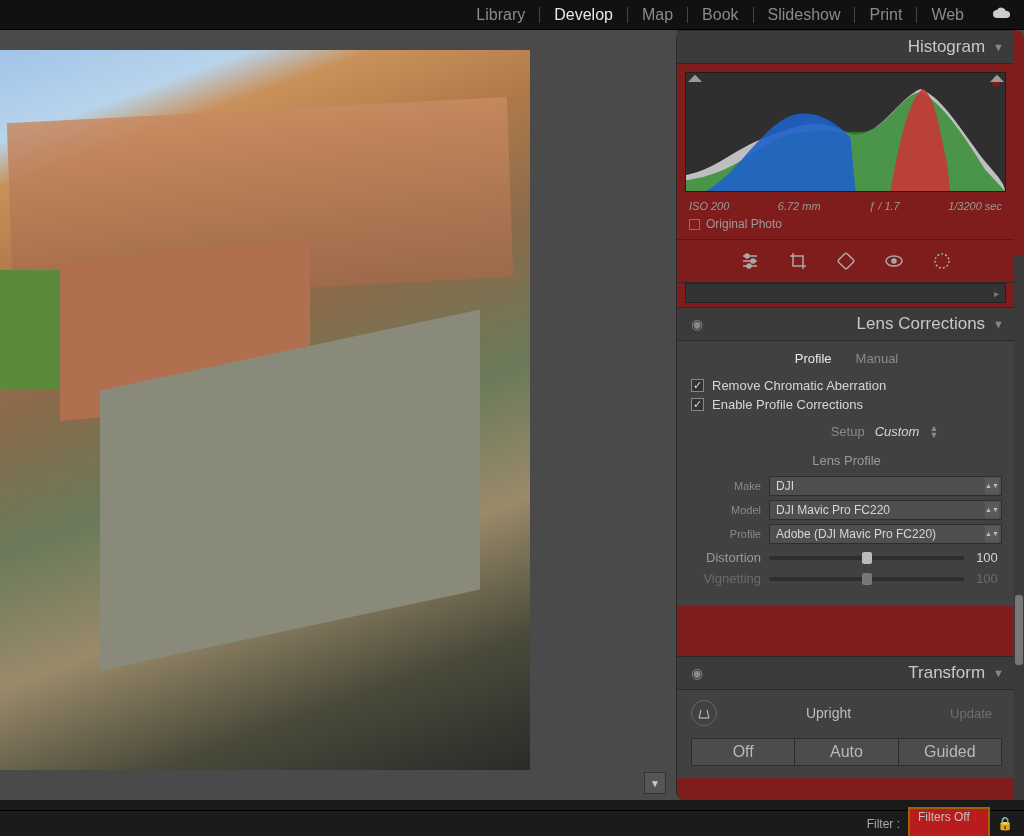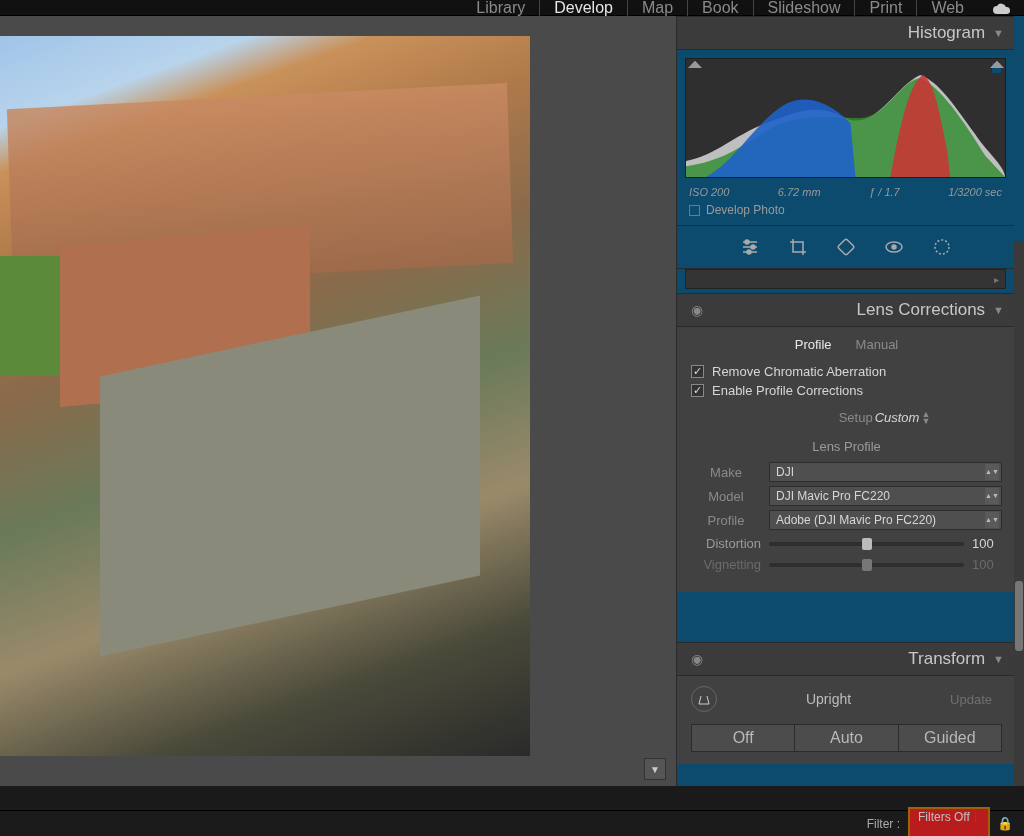--- a/index.html
+++ b/index.html
@@ -1,37 +1,37 @@
 <!DOCTYPE html>
 <html><head>
 <meta charset="utf-8">
 <style>
   * { box-sizing: border-box; margin: 0; padding: 0; font-family: "Segoe UI", Arial, sans-serif; }
   body { width: 1024px; height: 836px; background: #1a1a1a; color: #cdcdcd; overflow: hidden; position: relative; }
 
   
-  .topbar { height: 16px; background: #111; display: flex; justify-content: flex-end; padding: 0 12px; border-bottom: 1px solid #000; }
+  .topbar { height: 30px; background: #111; display: flex; align-items: center; justify-content: flex-end; padding: 0 12px; border-bottom: 1px solid #000; }
   .modules { display: flex; align-items: center; gap: 0; font-size: 16px; color: #8a8a8a; }
   .modules span { padding: 0 14px; border-left: 1px solid #444; cursor: pointer; line-height: 16px; }
   .modules span:first-child { border-left: none; }
   .modules span.active { color: #e6e6e6; }
   .cloud-icon { margin-left: 14px; color: #bbb; font-size: 18px; }
 
   
   .main { display: flex; height: 770px; background: #4a4a4a; }
   .canvas-area { flex: 1; position: relative; background: #4a4a4a; }
   .photo { position: absolute; top: 20px; left: 0; width: 530px; height: 720px; background: linear-gradient(160deg,#a0c4e8 0%, #b8d4ec 10%, #c9915a 15%, #b07a4a 25%, #8a6a4a 40%, #6a7a5a 55%, #9a8a6a 70%, #4a4a3a 85%, #2a2a2a 100%); overflow:hidden; }
   .photo .roof1 { position:absolute; top:300px; left:100px; width:380px; height:280px; background:#8a8a7a; transform:skewY(-12deg); }
   .photo .roof2 { position:absolute; top:200px; left:60px; width:250px; height:160px; background:#b07050; transform:skewY(-5deg);}
   .photo .roof3 { position:absolute; top:60px; left:10px; width:500px; height:180px; background:linear-gradient(#c88a62,#a06a4a); transform:skewY(-3deg) skewX(2deg); opacity:0.85;}
   .photo .grass { position:absolute; top:220px; left:0; width:100px; height:120px; background:#5a8a3a;}
   .canvas-chevron { position:absolute; bottom:6px; right:10px; width:22px; height:22px; background:#555; border:1px solid #333; display:flex; align-items:center; justify-content:center; font-size:10px; color:#ccc; }
 
   
-  .right { width: 348px; background: #0c4a6e; display: flex; flex-direction: column; border-left:1px solid #2a2a2a; position:relative;}
+  .right { width: 348px; background: #7f1d1d; display: flex; flex-direction: column; border-left:1px solid #2a2a2a; position:relative;border-radius:9px;}
   .right-outer-scroll { position:absolute; right:0; top:225px; bottom:0; width:10px; background:#3a3a3a;}
   .right-outer-scroll .thumb { position:absolute; top:340px; width:8px; left:1px; height:70px; background:#777; border-radius:3px;}
   .right-inner { flex:1; overflow:hidden; padding-right:10px;}
 
   .panel-header { display:flex; align-items:center; justify-content:flex-end; padding:6px 10px; font-size:17px; color:#c7c7c7; background:#3b3b3b; border-top:1px solid #2a2a2a; border-bottom:1px solid #2a2a2a;}
   .panel-header .eye { margin-right:auto; color:#888; font-size:14px; padding-left:4px;}
   .panel-header .tri { margin-left:8px; font-size:11px; color:#888;}
 
   
   .histo-box { margin:8px 8px 4px 8px; background:#2f2f2f; border:1px solid #1e1e1e; height:120px; position:relative; }
@@ -51,36 +51,36 @@
   .toolstrip svg { width:20px; height:20px; stroke:#aaa; fill:none; stroke-width:1.5;}
   .subpanel-collapsed { height:20px; background:#333; border:1px solid #222; margin:0 8px 4px 8px; display:flex; align-items:center; justify-content:flex-end; padding:0 6px; font-size:10px; color:#777;}
 
   
   .panel-body { background:#414141; margin:0 0 6px 0; padding:8px 12px 14px 14px; }
   .tabrow { display:flex; justify-content:center; gap:24px; font-size:13px; padding:2px 0 10px; }
   .tabrow span { color:#8a8a8a; cursor:pointer;}
   .tabrow span.active { color:#e8e8e8;}
   .chk-line { display:flex; align-items:center; gap:8px; font-size:13px; color:#d6d6d6; padding:2px 0;}
   .chk-line .chk { width:13px; height:13px; border:1px solid #888; background:#333; display:flex; align-items:center; justify-content:center; font-size:11px; color:#ddd;}
-  .setup-row { display:flex; align-items:center; justify-content:center; gap:2px; font-size:13px; margin:10px 0 4px;}
+  .setup-row { display:flex; align-items:center; justify-content:center; gap:10px; font-size:13px; margin:10px 0 4px;}
   .setup-row label { color:#8a8a8a; width:110px; text-align:right;}
   .setup-row .val { color:#d6d6d6;font-style:italic;}
   .spin { font-size:9px; color:#888; line-height:7px;}
   .section-head { text-align:center; font-size:13px; color:#9a9a9a; margin:14px 0 8px;}
   .field-row { display:flex; align-items:center; gap:8px; margin:4px 0;}
-  .field-row label { width:70px; text-align:center; font-size:13px; color:#8a8a8a;}
+  .field-row label { width:70px; text-align:right; font-size:11px; color:#8a8a8a;}
   .field-row .dd { flex:1; height:20px; background:#4f4f4f; border:1px solid #2d2d2d; font-size:12px; color:#d6d6d6; padding:0 6px; display:flex; align-items:center; position:relative;}
   .field-row .dd .caret { position:absolute; right:2px; top:1px; width:14px; height:16px; background:#5a5a5a; display:flex; flex-direction:column; align-items:center; justify-content:center; font-size:7px; color:#bbb; line-height:6px;}
   .slider-row { display:flex; align-items:center; gap:8px; margin:6px 0; font-size:13px;}
   .slider-row label { width:70px; text-align:right; color:#9a9a9a;}
   .slider-row.disabled label, .slider-row.disabled .val { color:#6a6a6a;}
   .slider-row .track { flex:1; height:4px; background:#2e2e2e; border-radius:2px; position:relative;}
   .slider-row .thumb { position:absolute; top:-4px; width:10px; height:12px; background:#bbb; border-radius:2px; transform:translateX(-5px);}
   .slider-row.disabled .thumb { background:#777;}
-  .slider-row .val { width:30px; text-align:left; color:#d6d6d6;}
+  .slider-row .val { width:30px; text-align:center; color:#d6d6d6;}
   .panel-gap { height:44px; }
 
   
   .trans-body { background:#414141; margin:0 0 0 0; padding:10px 12px 12px 14px; }
   .upright-row { display:flex; align-items:center; gap:1px; }
   .upright-row .uicon { width:26px; height:26px; border:1px solid #666; border-radius:50%; display:flex; align-items:center; justify-content:center; color:#ccc;}
   .upright-row .ulabel { font-size:14px; color:#bdbdbd; flex:1; text-align:center;}
   .upright-row .update { font-size:13px; color:#6f6f6f; padding:4px 10px;}
   .seg { display:flex; margin-top:12px;}
   .seg button { flex:1; background:#4c4c4c; border:1px solid #2c2c2c; color:#b8b8b8; font-size:16px; padding:4px 0;}
@@ -142,21 +142,21 @@
         </svg>
       </div>
       <div class="exif-row">
         <span>ISO 200</span>
         <span>6.72 mm</span>
         <span>ƒ / 1.7</span>
         <span>1/3200 sec</span>
       </div>
       <div class="orig-row">
         <span class="chk"></span>
-        <span>Develop Photo</span>
+        <span>Original Photo</span>
       </div>
 
       <div class="toolstrip">
         <span class="tool">
             <svg viewBox="0 0 20 20">
               <path d="M3 5h14M3 10h14M3 15h14"></path>
               <circle cx="7" cy="5" r="2" fill="#aaa"></circle>
               <circle cx="13" cy="10" r="2" fill="#aaa"></circle>
               <circle cx="9" cy="15" r="2" fill="#aaa"></circle>
             </svg>

